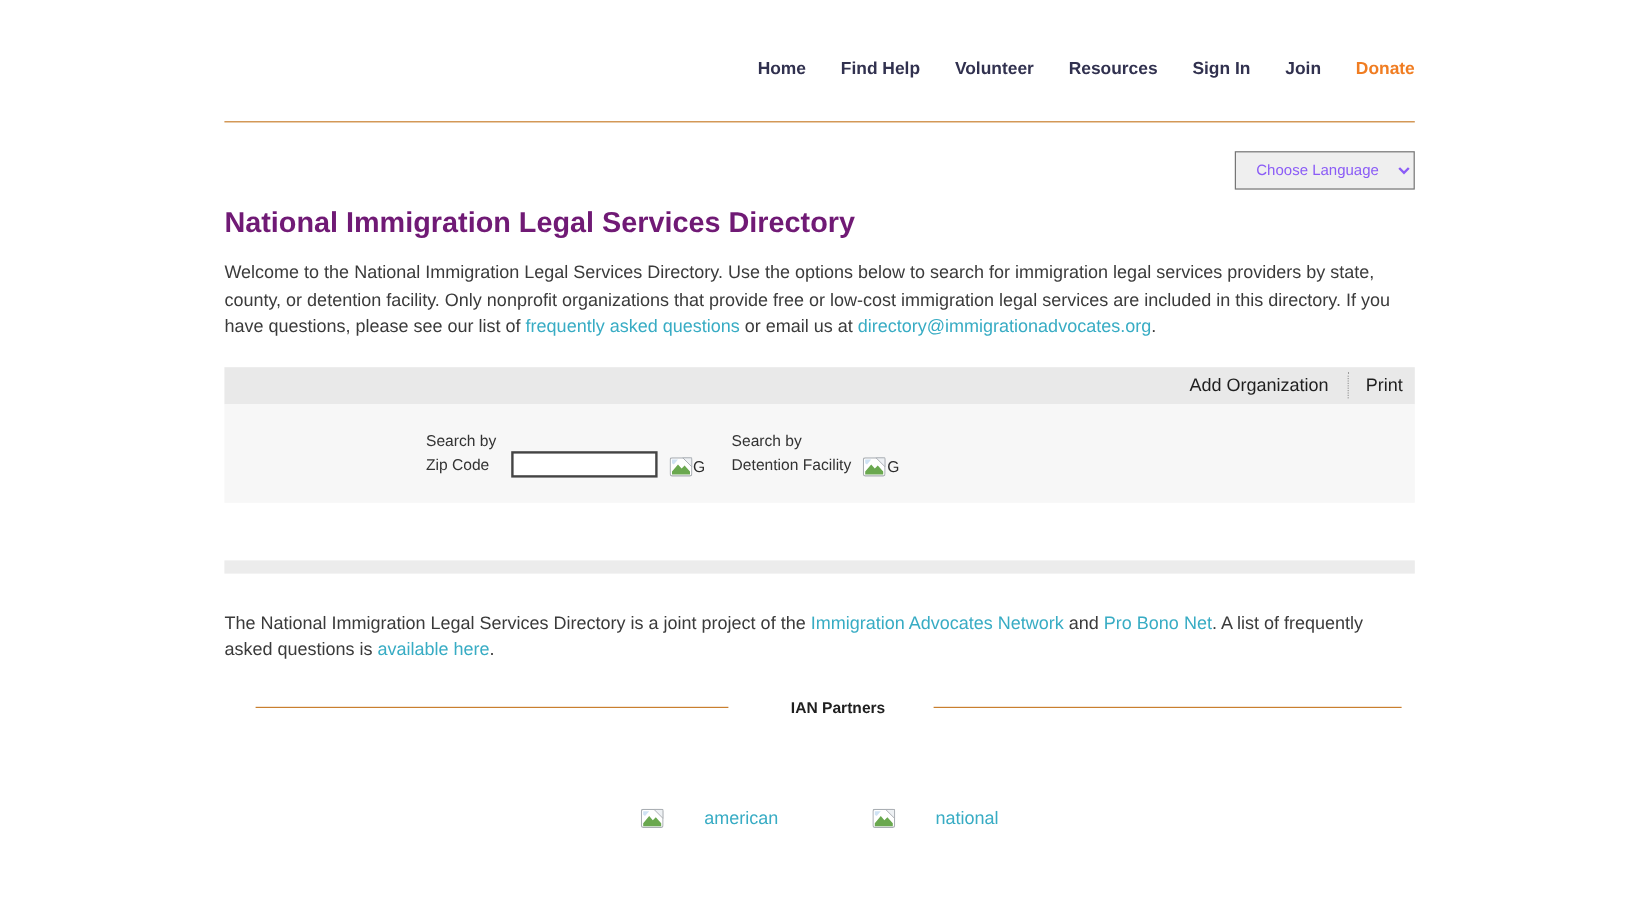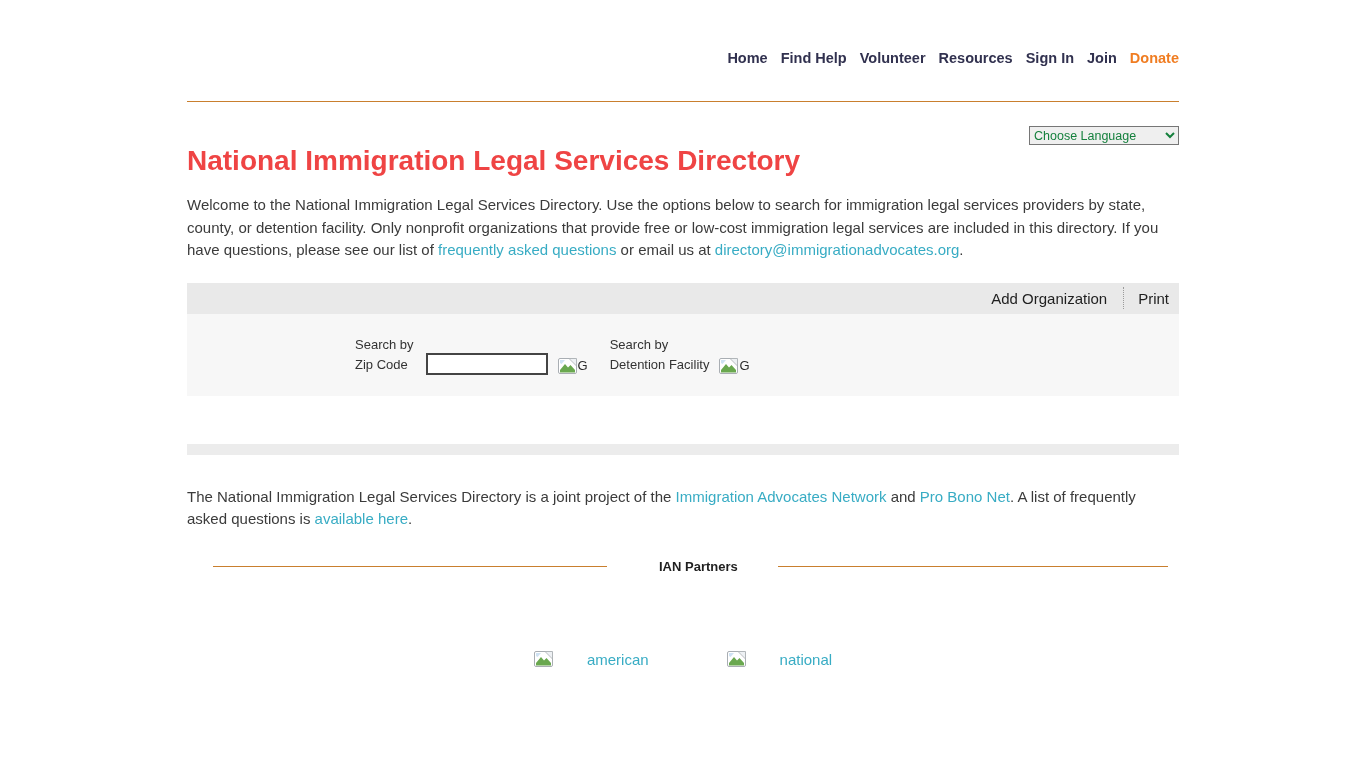--- a/index.html
+++ b/index.html
@@ -2,33 +2,33 @@
 <html><head>
 <meta charset="utf-8">
 <style>
   * { margin: 0; padding: 0; box-sizing: border-box; }
   html, body { width: 1366px; height: 768px; overflow: hidden; background: #ffffff;
     font-family: "Liberation Sans", sans-serif; }
   .page { width: 992px; margin: 0 auto; position: relative; }
 
   
   .topnav { display: flex; justify-content: flex-end; align-items: baseline;
-    gap: 13px; padding-top: 50px; }
+    gap: 29px; padding-top: 50px; }
   .topnav a { text-decoration: none; color: #31314f; font-weight: bold;
     font-size: 14.5px; cursor: pointer; }
   .topnav a.donate { color: #f07d22; text-align: center; }
   .nav-rule { border: none; border-top: 1px solid #c97f2e; margin-top: 35px; }
 
   
   .lang-row { display: flex; justify-content: flex-end; margin-top: 24px; }
-  .lang-row select { width: 150px; height: 19px; font-size: 12.5px;
-    font-family: "Liberation Sans", sans-serif; color: #15803d; border: 1px solid #767676; }
+  .lang-row select { width: 150px; height: 32px; font-size: 12.5px;
+    font-family: "Liberation Sans", sans-serif; color: #8b5cf6; border: 1px solid #767676; text-align: center; }
 
   
-  h1.page-title { font-size: 28px; color: #ef4444; letter-spacing: 0; }
+  h1.page-title { margin-top: 14px; font-size: 24px; color: #701a75; letter-spacing: 0; }
   .intro { margin-top: 17px; font-size: 15px; color: #3b3b3b; line-height: 22.5px;
     max-width: 990px; }
   a.tlink { color: #38acc4; text-decoration: none; cursor: pointer; }
 
   
   .toolbar { margin-top: 21px; background: #e9e9e9; height: 31px; display: flex;
     justify-content: flex-end; align-items: center; font-size: 15px; color: #1f1f1f; }
   .toolbar a { color: #1f1f1f; text-decoration: none; cursor: pointer; }
   .toolbar .sep { border-left: 1px dotted #9a9a9a; height: 22px; margin: 0 14px; }
   .toolbar .add-org { padding-right: 2px; }

